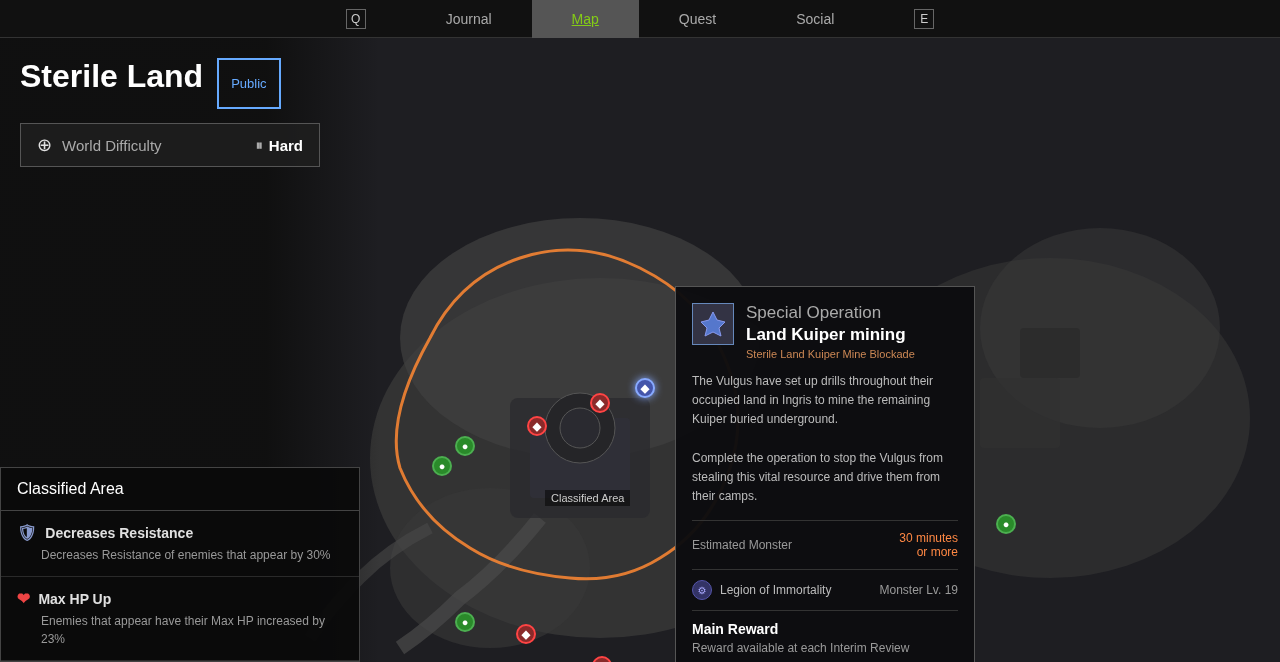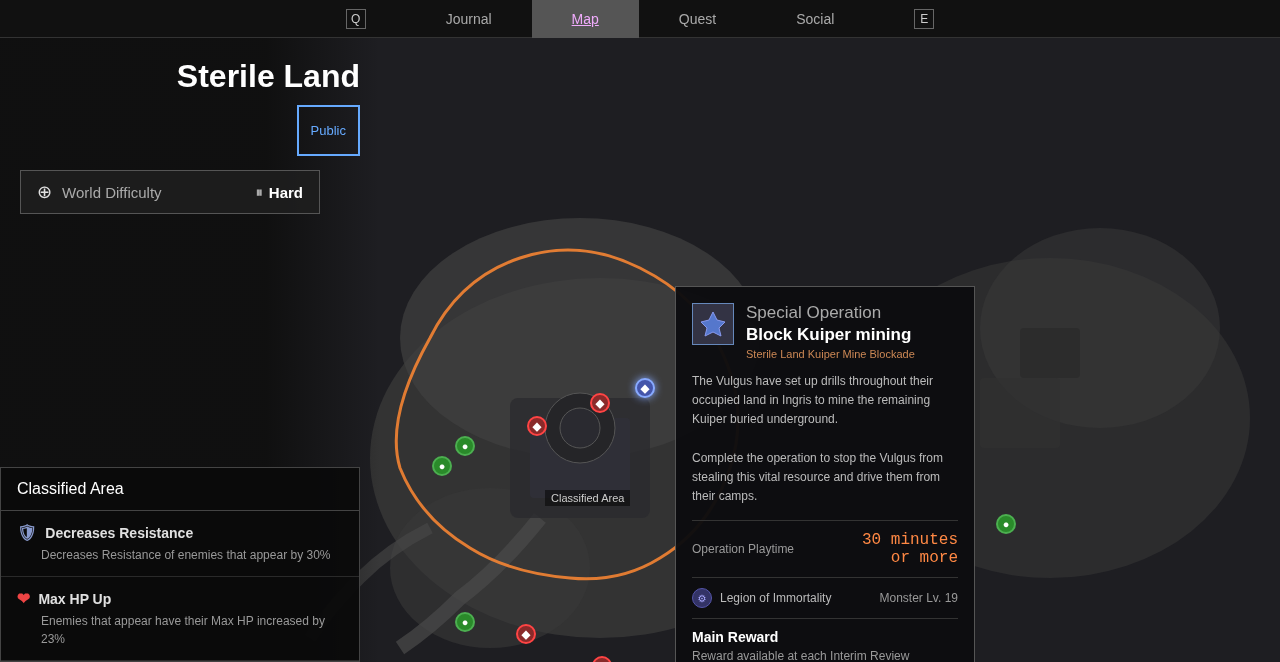--- a/index.html
+++ b/index.html
@@ -29,21 +29,21 @@
       height: 38px;
       display: flex;
       align-items: center;
       color: #aaa;
       font-size: 14px;
       cursor: pointer;
       position: relative;
     }
     .nav-item.active {
       background: #555;
-      color: #f0abfc;
+      color: #84cc16;
       text-decoration: underline;
     }
     .nav-icon {
       width: 20px;
       height: 20px;
       border: 1px solid #666;
       display: flex;
       align-items: center;
       justify-content: center;
       font-size: 12px;
@@ -88,23 +88,22 @@
       border: 2px solid #6af;
       color: #6af;
       font-size: 13px;
       padding: 16px 12px;
       margin-left: 14px;
       vertical-align: middle;
     }
 
     .title-row {
       display: flex;
-      align-items: flex-end;
+      align-items: flex-start;
       margin-bottom: 14px;
-      flex-direction: column;
     }
 
     .difficulty-box {
       border: 1px solid #555;
       background: rgba(30,30,30,0.9);
       padding: 10px 16px;
       display: flex;
       align-items: center;
       gap: 10px;
       width: 300px;
@@ -251,23 +250,22 @@
       align-items: center;
       margin-bottom: 8px;
     }
 
     .info-label {
       font-size: 12px;
       color: #999;
     }
 
     .info-value {
-      font-size: 16px;
-      color: #fff;
-      font-family: Liberation Mono, monospace;
+      font-size: 12px;
+      color: #fff;
     }
 
     .info-value.orange {
       color: #f84;
       text-align: right;
     }
 
     .faction-row {
       display: flex;
       align-items: center;
@@ -483,34 +481,34 @@
 
   <div class="operation-panel">
     <div class="operation-header">
       <div class="operation-icon">
         <svg width="32" height="32" viewBox="0 0 32 32">
           <polygon points="16,4 20,12 28,14 22,20 24,28 16,24 8,28 10,20 4,14 12,12" fill="#5577cc" stroke="#8899ee" stroke-width="1"></polygon>
         </svg>
       </div>
       <div>
         <div class="operation-type">Special Operation</div>
-        <div class="operation-title">Block Kuiper mining</div>
+        <div class="operation-title">Land Kuiper mining</div>
         <div class="operation-subtitle">Sterile Land Kuiper Mine Blockade</div>
       </div>
     </div>
 
     <div class="operation-desc">
       The Vulgus have set up drills throughout their occupied land in Ingris to mine the remaining Kuiper buried underground.<br><br>
       Complete the operation to stop the Vulgus from stealing this vital resource and drive them from their camps.
     </div>
 
     <div class="divider"></div>
 
     <div class="info-row">
-      <span class="info-label">Operation Playtime</span>
+      <span class="info-label">Estimated Monster</span>
       <span class="info-value orange">30 minutes<br>or more</span>
     </div>
 
     <div class="divider"></div>
 
     <div class="faction-row">
       <div class="faction-icon">⚙</div>
       <span class="faction-name">Legion of Immortality</span>
       <span class="faction-level">Monster Lv. 19</span>
     </div>

